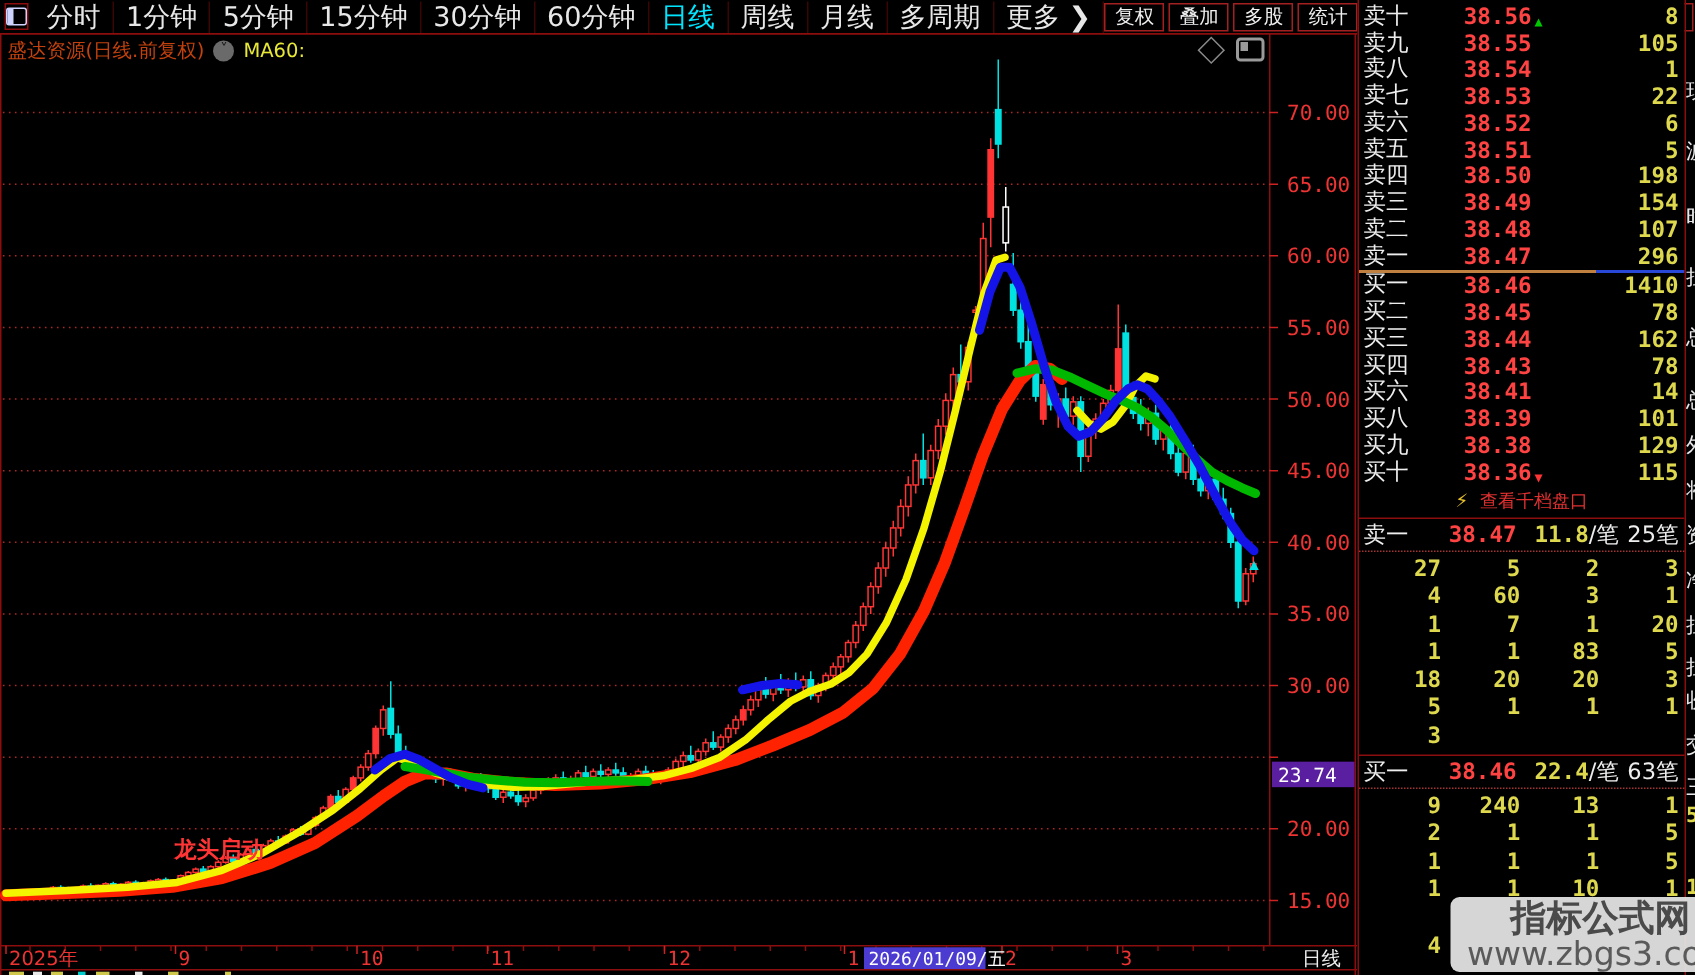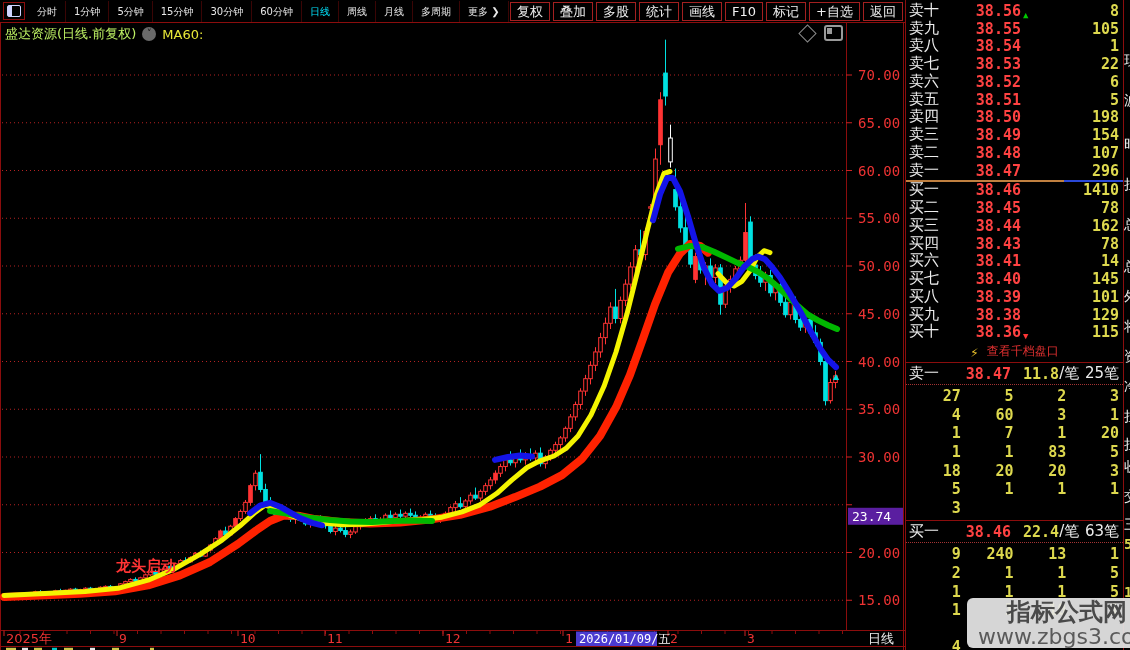--- a/index.html
+++ b/index.html
@@ -5,30 +5,30 @@
   html,body{margin:0;padding:0;background:#000;}
   #app{position:relative;width:1130px;height:650px;background:#000;overflow:hidden;
        font-family:"DejaVu Sans","Liberation Sans",sans-serif;}
   
   #topbar{position:absolute;left:0;top:0;width:905px;height:22px;background:#000;
           border-bottom:1px solid #8b0d0d;display:flex;align-items:center;}
   #tb-icon{width:20px;height:16px;margin:0 4px 0 3px;border:1px solid #8b0d0d;
            display:flex;align-items:center;justify-content:center;}
   #tb-icon .glyph{width:12px;height:10px;border:1px solid #cfd4ff;border-radius:2px;position:relative;}
   #tb-icon .glyph::before{content:"";position:absolute;left:0;top:0;width:4px;height:100%;background:#cfd4ff;}
-  .menu-item{color:#e8e8e8;font-size:10px;padding:0 8px;height:21px;line-height:21px;
+  .menu-item{color:#e8e8e8;font-size:18px;padding:0 8px;height:21px;line-height:21px;
              border-right:1px solid #3a0505;cursor:default;white-space:nowrap;}
   .menu-item.active{color:#00e5ff;}
   #tb-right{margin-left:auto;display:flex;align-items:center;gap:3px;padding-right:2px;}
   .tb-btn{color:#f0f0f0;font-size:13px;border:1px solid #a32020;padding:0 6px;height:17px;
           line-height:17px;white-space:nowrap;}
   
   #chart-wrap{position:absolute;left:0;top:22px;width:905px;height:628px;}
   #chart-title{position:absolute;left:5px;top:3px;z-index:5;display:flex;align-items:center;gap:6px;}
-  #title-text{color:#bef264;font-size:13px;}
+  #title-text{color:#c2410c;font-size:13px;}
   #title-caret{width:14px;height:14px;border-radius:50%;background:#6a6a6a;color:#111;
                font-size:10px;line-height:13px;text-align:center;}
   #ma-label{color:#e8e838;font-size:13px;}
   #chart-icons{position:absolute;right:62px;top:3px;z-index:5;display:flex;gap:10px;align-items:center;}
   #icon-diamond{width:11px;height:11px;border:1px solid #8a8a8a;transform:rotate(45deg);}
   #icon-panel{width:15px;height:12px;border:2px solid #9a9a9a;border-radius:3px;position:relative;}
   #icon-panel::before{content:"";position:absolute;left:1px;top:1px;width:5px;height:6px;background:#9a9a9a;}
   svg text{font-family:"DejaVu Sans Mono","Liberation Mono",monospace;}
   svg text.cjk{font-family:"DejaVu Sans","Liberation Sans",sans-serif;}
   
@@ -667,26 +667,20 @@
           <span class="ob-mark" style="color: rgb(255, 52, 52);"></span>
           <span class="ob-vol">78</span>
         </div>
         <div class="ob-row">
           <span class="ob-label">买六</span>
           <span class="ob-price">38.41</span>
           <span class="ob-mark" style="color: rgb(255, 52, 52);"></span>
           <span class="ob-vol">14</span>
         </div>
         <div class="ob-row">
-          <span class="ob-label">买七</span>
-          <span class="ob-price">38.40</span>
-          <span class="ob-mark" style="color: rgb(255, 52, 52);"></span>
-          <span class="ob-vol">145</span>
-        </div>
-        <div class="ob-row">
           <span class="ob-label">买八</span>
           <span class="ob-price">38.39</span>
           <span class="ob-mark" style="color: rgb(255, 52, 52);"></span>
           <span class="ob-vol">101</span>
         </div>
         <div class="ob-row">
           <span class="ob-label">买九</span>
           <span class="ob-price">38.38</span>
           <span class="ob-mark" style="color: rgb(255, 52, 52);"></span>
           <span class="ob-vol">129</span>

